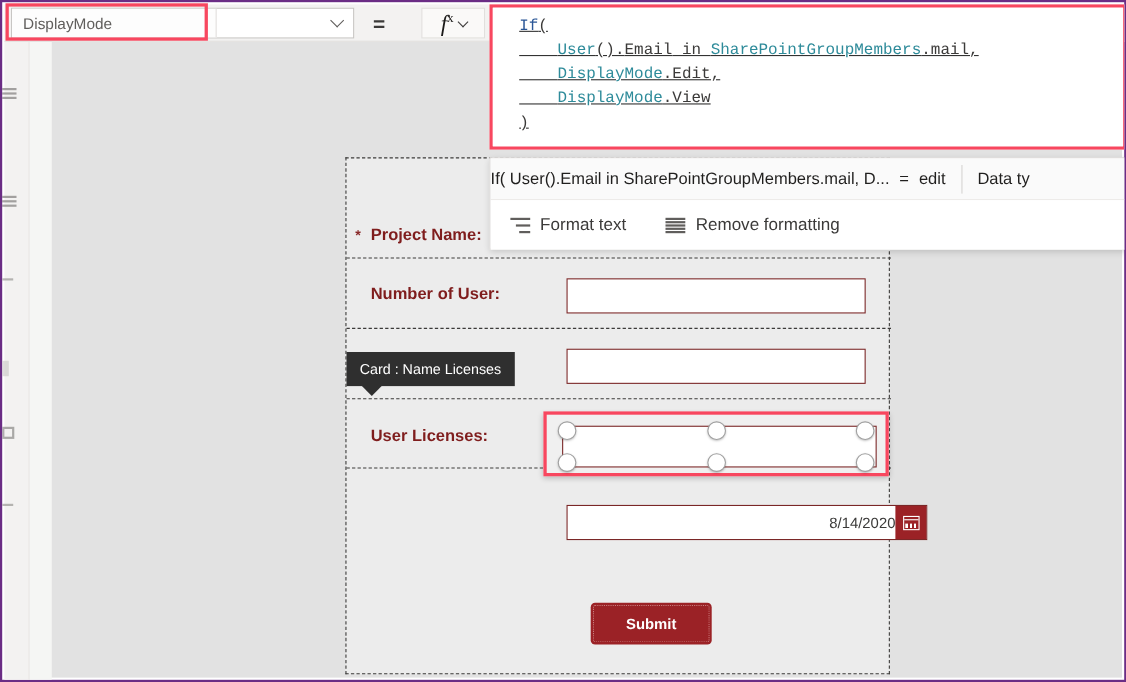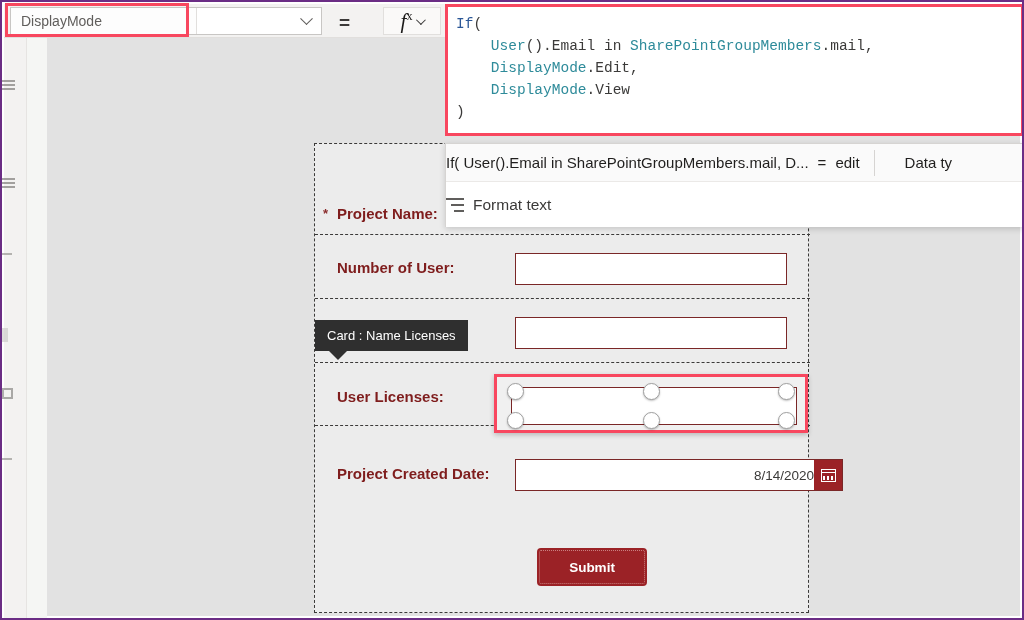--- a/index.html
+++ b/index.html
@@ -91,27 +91,28 @@
   
   .formula-wrap {
     position: absolute; left: 443px; top: 2px;
     width: 579px; height: 132px;
     border: 3px solid #f8475f;
     background: #ffffff;
   }
   .formula {
     width: 100%; height: 100%;
     background: #ffffff;
-    padding: 6px 8px 0 8px;
+    padding: 6px 8px 0 24px;
     font-family: "Liberation Mono", monospace;
     font-size: 14.5px;
     line-height: 22px;
     white-space: pre;
     color: #333333;
     overflow: hidden;
+    text-decoration: underline;
   }
   .tk-fn    { color: #2b5797; }
   .tk-paren { color: #3b3a39; }
   .tk-obj   { color: #2e8b9a; }
   .tk-plain { color: #3b3a39; }
   .tk-kw    { color: #3b3a39; }
 
   
   .ctx-popup {
     position: absolute; left: 443px; top: 141px;
@@ -136,25 +137,25 @@
   }
   .ctx-edit { font-size: 15px; color: #201f1e; }
   .ctx-div {
     width: 1px; height: 26px;
     background: #d6d4d2;
     margin: 0 14px;
   }
   .ctx-datatype {
     font-size: 15px; color: #201f1e;
     white-space: nowrap;
-    margin-left: 16px;
   }
   .ctx-row2 {
     height: 45px;
     display: flex; align-items: center;
+    padding-left: 18px;
     background: #ffffff;
   }
   .ctx-item {
     display: flex; align-items: center;
     gap: 9px;
     margin-right: 36px;
   }
   .ctx-item span.lbl {
     font-size: 15.5px; color: #3b3a39;
   }
@@ -374,23 +375,20 @@
 
     <div class="card" style="top:155px;height:64px;">
       <span class="card-label" style="left:131px; top:24px;">ts:</span>
       <div class="inp" style="left:200px; top:18px; width:272px; height:32px;"></div>
     </div>
 
     <div class="card" style="top:219px;height:63px;">
       <span class="card-label" style="left:22px; top:25px;">User Licenses:</span>
     </div>
 
-    <div class="card" style="top:282px;height:188px;border-bottom:none;">
-      <span class="card-label" style="left:22px; top:39px;">Project Created Date:</span>
-    </div>
   </div>
 
   <div class="sel-ctrl">
     <div class="sel-inner"></div>
     <div class="handle" style="left:10px;  top:6px;"></div>
     <div class="handle" style="left:146px; top:6px;"></div>
     <div class="handle" style="left:281px; top:6px;"></div>
     <div class="handle" style="left:10px;  top:35px;"></div>
     <div class="handle" style="left:146px; top:35px;"></div>
     <div class="handle" style="left:281px; top:35px;"></div>
@@ -440,16 +438,26 @@
     </div>
     <div class="ctx-row2">
       <div class="ctx-item">
         <span class="ico-fmt">
             <i></i>
             <i></i>
             <i></i>
           </span>
         <span class="lbl">Format text</span>
       </div>
+      <div class="ctx-item">
+        <span class="ico-rmf">
+            <i></i>
+            <i></i>
+            <i></i>
+            <i></i>
+            <i></i>
+          </span>
+        <span class="lbl">Remove formatting</span>
+      </div>
     </div>
   </div>
 
 </div>
 
 </body></html>

